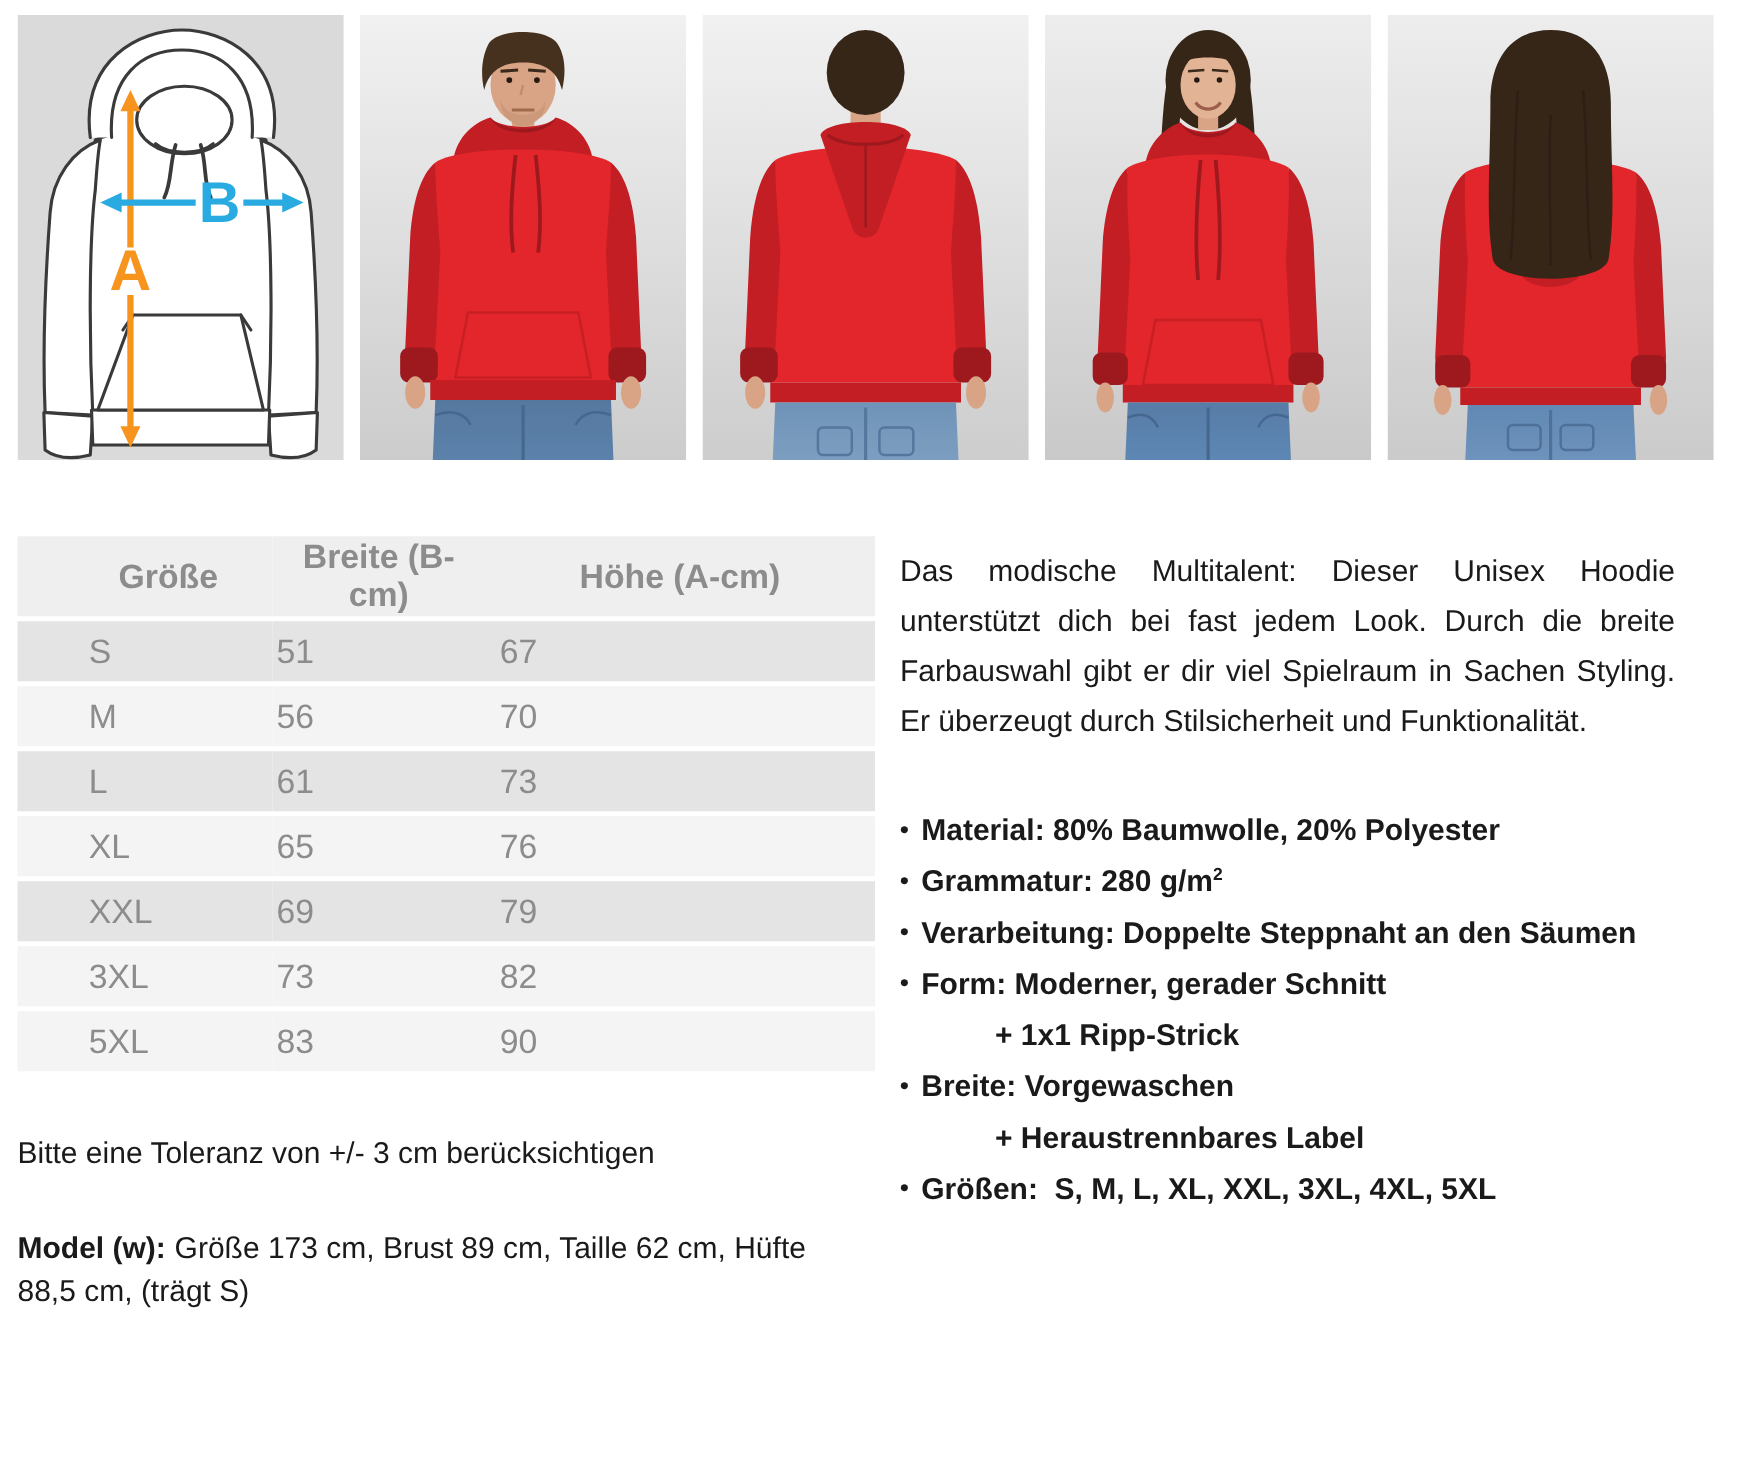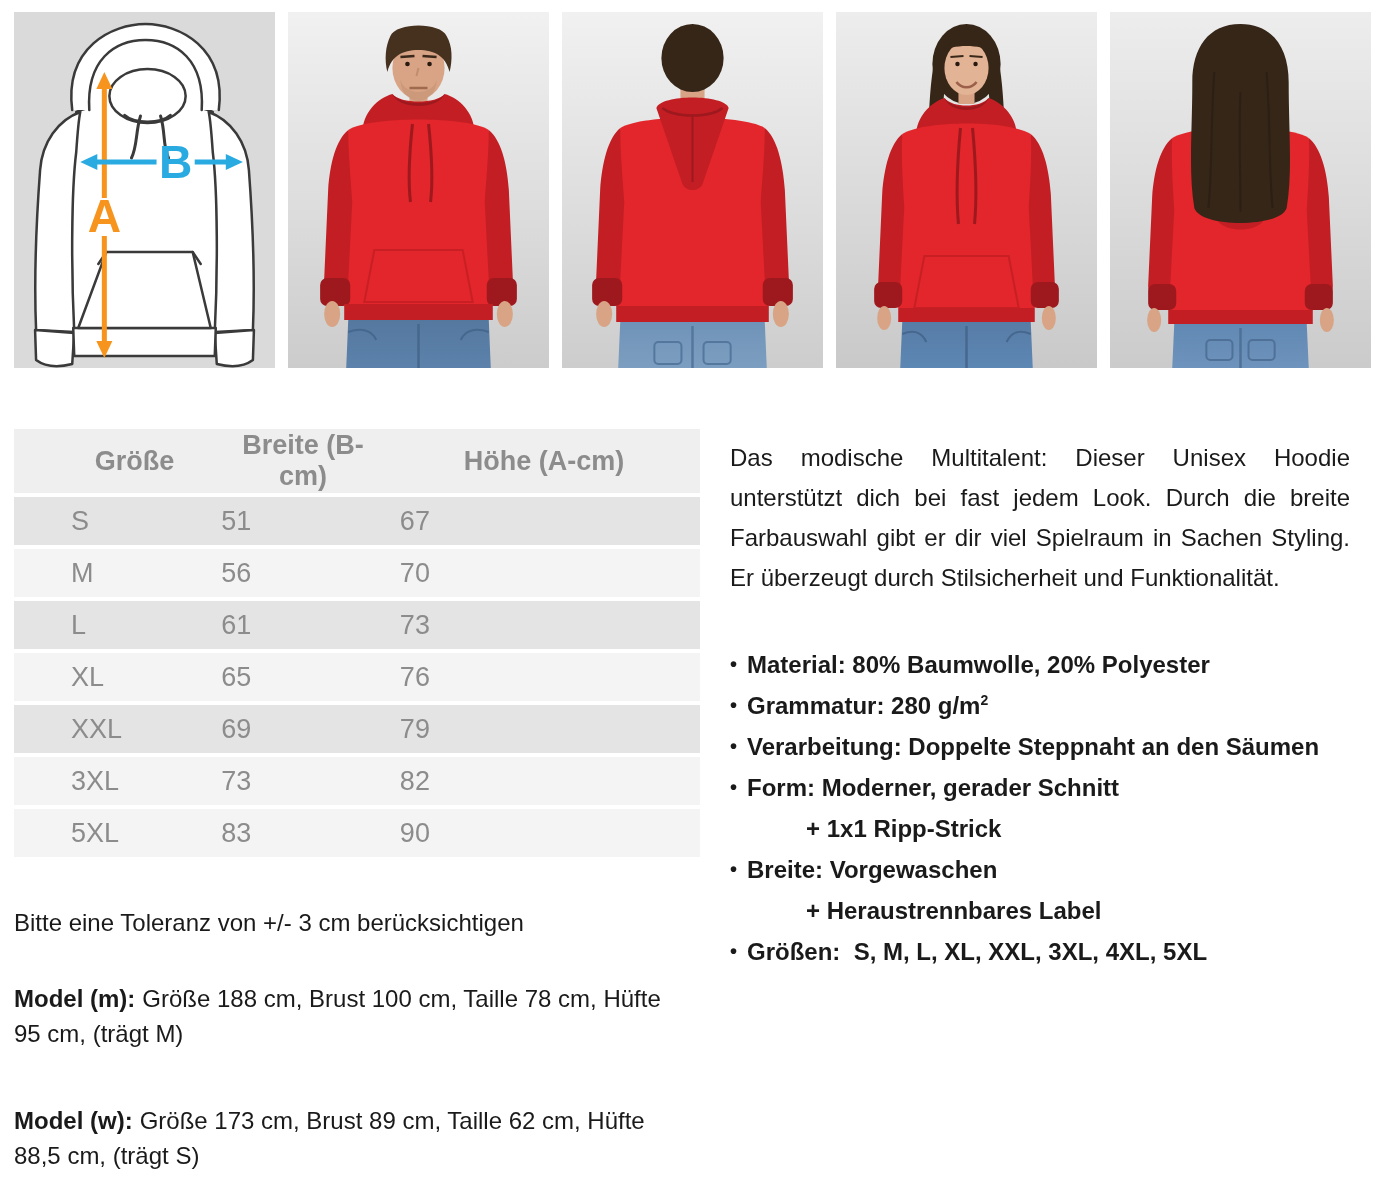--- a/index.html
+++ b/index.html
@@ -8,21 +8,21 @@
   .page{position:relative;width:1400px;height:1182px;}
 
   
   .gallery{display:flex;gap:13px;padding:12px 0 0 14px;}
   .tile{margin:0;width:261px;height:356px;flex:0 0 auto;}
   .tile svg{display:block;}
 
   
   .columns{display:flex;margin-top:57px;padding-left:14px;align-items:flex-start;}
   .left-col{width:686px;flex:0 0 auto;}
-  .right-col{width:620px;margin-left:30px;padding-top:13px;flex:0 0 auto;}
+  .right-col{width:620px;margin-left:20px;padding-top:13px;flex:0 0 auto;}
 
   
   table.size{border-collapse:separate;border-spacing:0 4px;width:686px;
              color:var(--table_text,#8c8c8c);font-size:27px;}
   table.size th{background:var(--table_header_bg,#efefef);font-weight:bold;
                 text-align:center;height:42px;}
   table.size td{height:46px;text-align:left;}
   table.size tr.dark td{background:var(--table_row_dark,#e4e4e4);}
   table.size tr.light td{background:var(--table_row_light,#f4f4f4);}
   th.c1{width:174px;padding-left:38px;}
@@ -287,23 +287,20 @@
           <tr class="light">
             <td class="c1">5XL</td>
             <td class="c2">83</td>
             <td class="c3">90</td>
           </tr>
         </tbody>
       </table>
 
       <p class="tolerance">Bitte eine Toleranz von +/- 3 cm berücksichtigen</p>
 
-      <p class="model">
-        <strong>Model (m):</strong><span>Größe 188 cm, Brust 100 cm, Taille 78 cm, Hüfte 95 cm, (trägt M)</span>
-      </p>
 
       <p class="model">
         <strong>Model (w):</strong><span>Größe 173 cm, Brust 89 cm, Taille 62 cm, Hüfte 88,5 cm, (trägt S)</span>
       </p>
     </div>
 
     <div class="right-col">
       <p class="intro">Das modische Multitalent: Dieser Unisex Hoodie unterstützt dich bei fast jedem Look. Durch die breite Farbauswahl gibt er dir viel Spielraum in Sachen Styling. Er überzeugt durch Stilsicherheit und Funktionalität.</p>
 
       <ul class="features">

